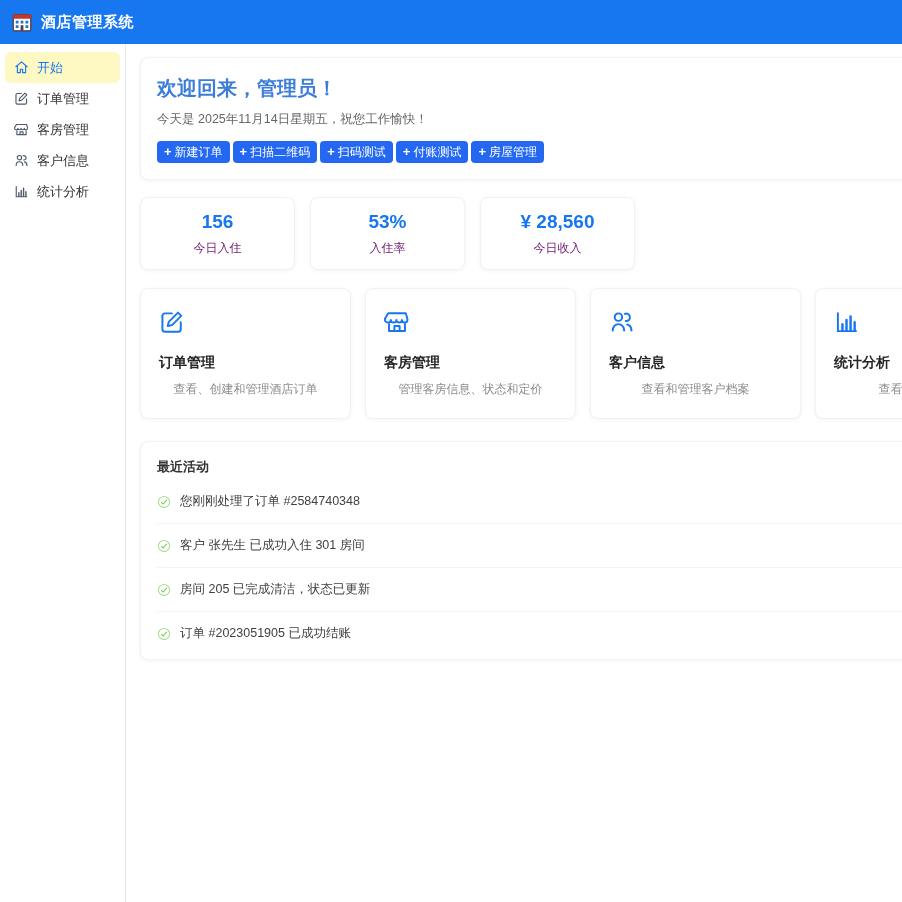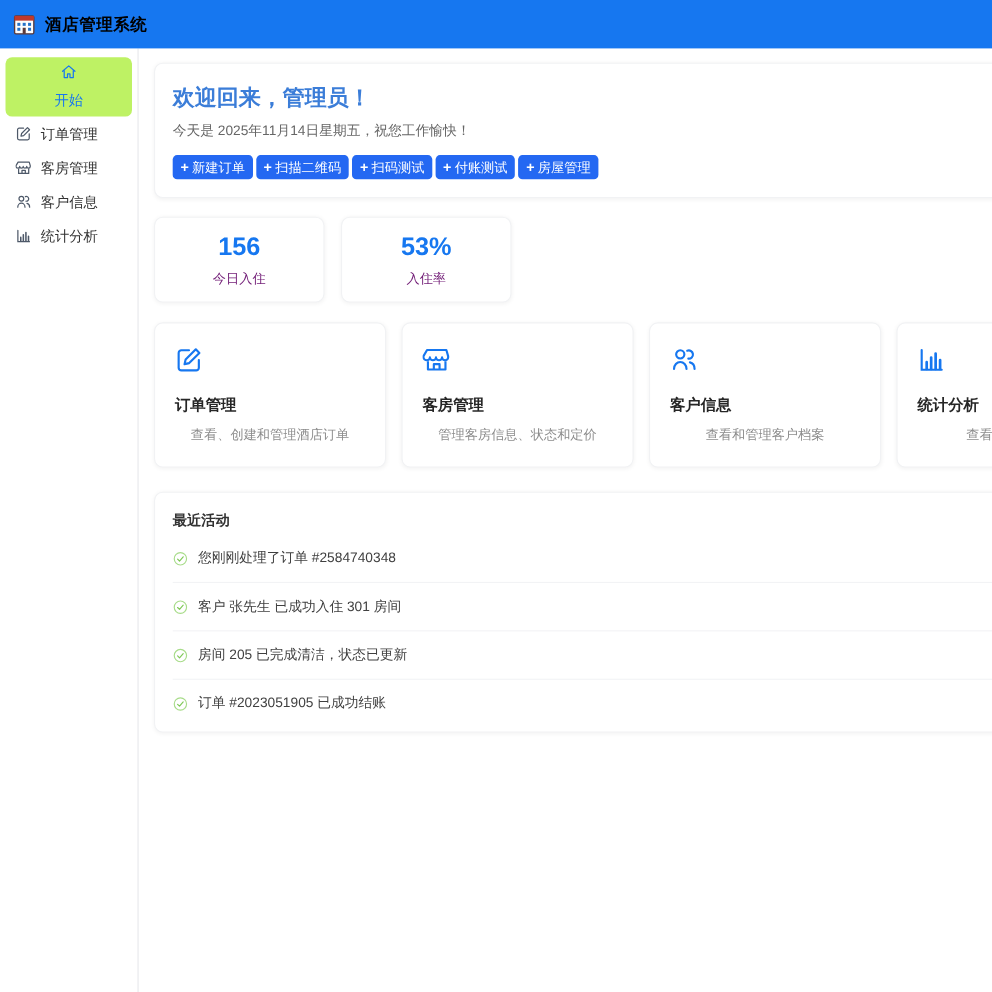--- a/index.html
+++ b/index.html
@@ -12,35 +12,35 @@
   }
 
   
   .header {
     position: absolute; top: 0; left: 0; width: 902px; height: 44px;
     background: #1677f0;
     display: flex; align-items: center; gap: 9px;
     padding: 0 12px; z-index: 20;
   }
   .header .logo { width: 20px; height: 20px; display: inline-flex; }
-  .header-title { color: #000000; font-size: 15px; font-weight: bold; letter-spacing: .5px; }
+  .header-title { color: #ffffff; font-size: 15px; font-weight: bold; letter-spacing: .5px; }
 
   
   .sidebar {
     position: absolute; top: 44px; left: 0; bottom: 0; width: 126px;
     background: #fff; border-right: 1px solid #e7e8ec;
     padding-top: 8px; z-index: 10;
   }
   .side-item {
     display: flex; align-items: center; gap: 8px;
     margin: 0 5px; padding: 6px 9px; border-radius: 6px;
     font-size: 13px; line-height: 19px; color: #333; cursor: pointer;
   }
   .side-item .s-icon { width: 15px; height: 15px; color: #4e5969; display: inline-flex; flex: none; }
-  .side-item.active { background: #bef264; color: #1677f0; flex-direction: column; }
+  .side-item.active { background: #fef9c3; color: #1677f0; }
   .side-item.active .s-icon { color: #1677f0; }
 
   
   .main {
     position: absolute; top: 44px; left: 126px; width: 990px;
     padding: 13px 0 0 14px;
   }
   .card {
     background: #fff; border: 1px solid #f1f2f4; border-radius: 8px;
     box-shadow: 0 1px 4px rgba(0,0,0,.05);
@@ -55,21 +55,21 @@
     display: inline-flex; align-items: center; gap: 3px;
     background: #2468f2; color: #fff; border: none; cursor: pointer;
     font-size: 12px; line-height: 14px; padding: 4px 7px; border-radius: 4px;
     font-family: inherit; white-space: nowrap;
   }
   .qbtn .plus { font-size: 13px; line-height: 12px; font-weight: bold; }
 
   
   .stats-row { display: flex; gap: 15px; margin-bottom: 18px; }
   .stat-card { width: 155px; text-align: center; padding: 13px 4px 12px 4px; }
-  .stat-value { color: #1677f0; font-size: 23px; font-weight: bold; }
+  .stat-value { color: #1677f0; font-size: 19px; font-weight: bold; }
   .stat-label { color: #701a75; font-size: 12px; margin-top: 7px; }
 
   
   .feature-row { display: flex; gap: 14px; margin-bottom: 22px; }
   .feature-card { width: 211px; padding: 20px 18px; cursor: pointer; }
   .f-icon { width: 26px; height: 26px; color: #1677f0; display: inline-flex; }
   .f-title { font-size: 14px; font-weight: bold; color: #262626; margin-top: 15px; }
   .f-desc { font-size: 12px; color: #8c8c8c; margin-top: 9px; white-space: nowrap; text-align: center; }
 
   
@@ -209,20 +209,24 @@
 
   <div class="stats-row">
     <div class="card stat-card">
       <div class="stat-value">156</div>
       <div class="stat-label">今日入住</div>
     </div>
     <div class="card stat-card">
       <div class="stat-value">53%</div>
       <div class="stat-label">入住率</div>
     </div>
+    <div class="card stat-card">
+      <div class="stat-value">¥ 28,560</div>
+      <div class="stat-label">今日收入</div>
+    </div>
   </div>
 
   <div class="feature-row">
     <div class="card feature-card">
       <span class="f-icon">
           <svg viewBox="0 0 16 16">
             <use href="#i-edit"></use>
           </svg>
         </span>
       <div class="f-title">订单管理</div>

